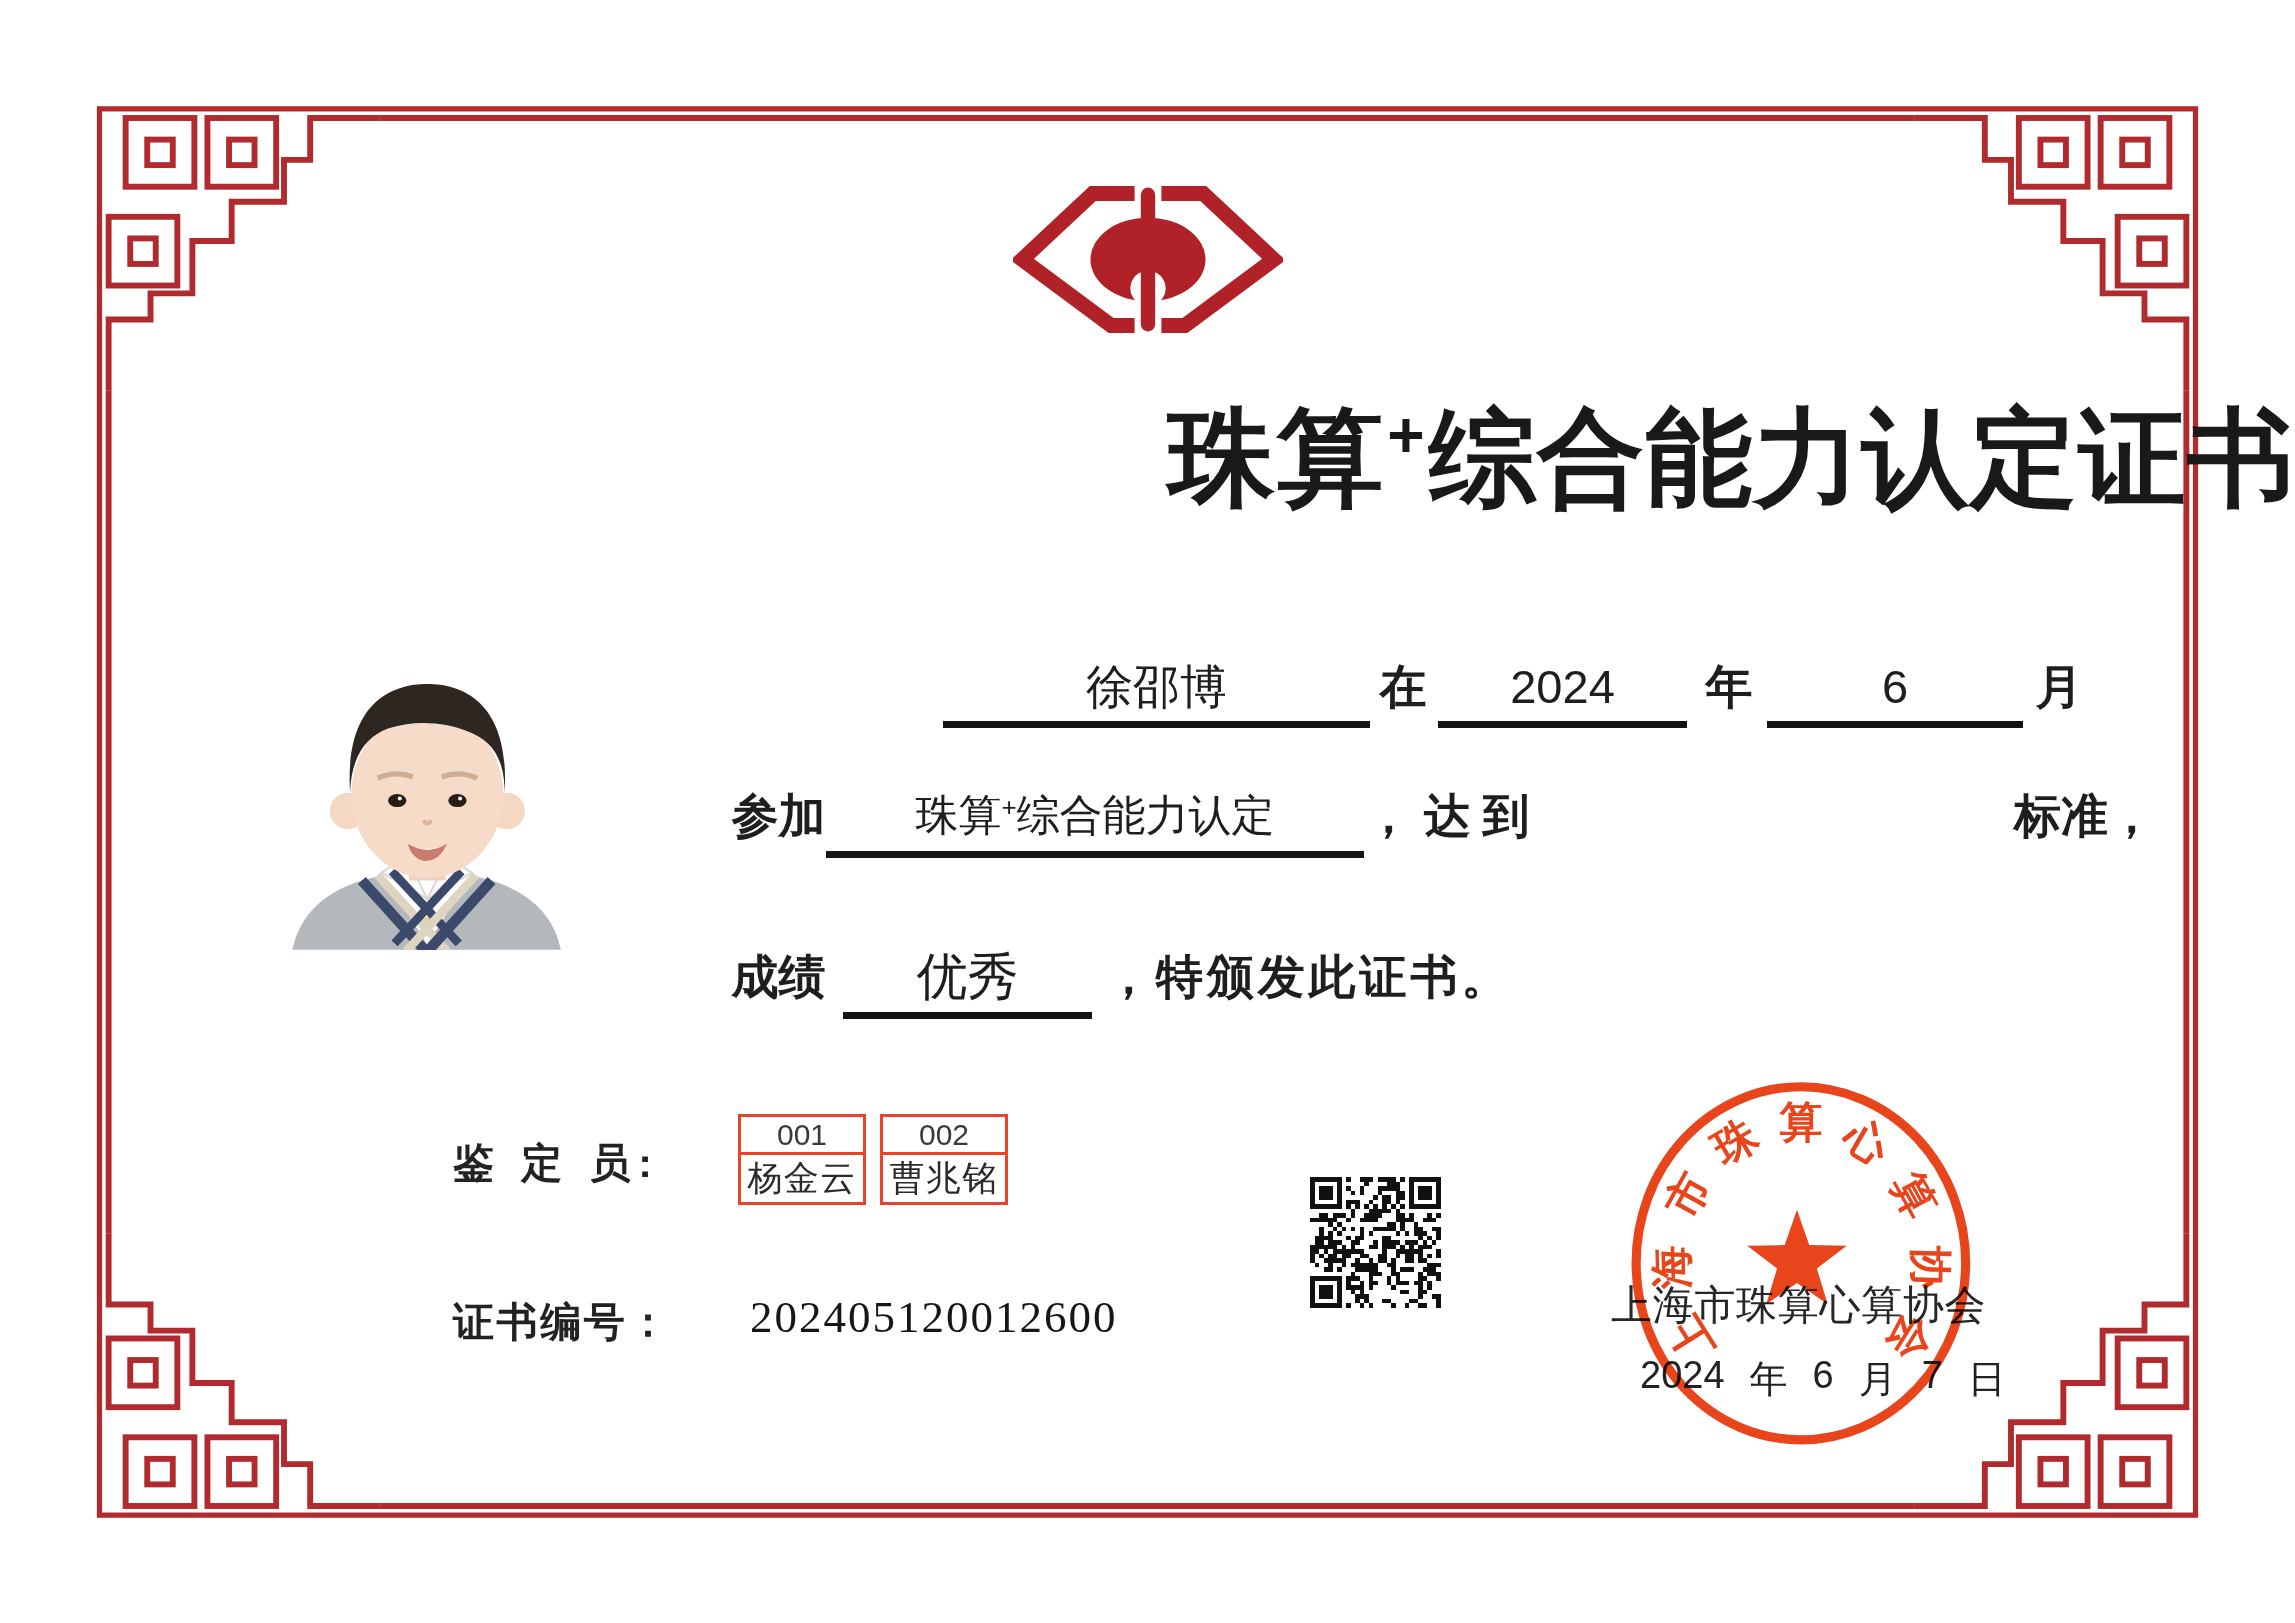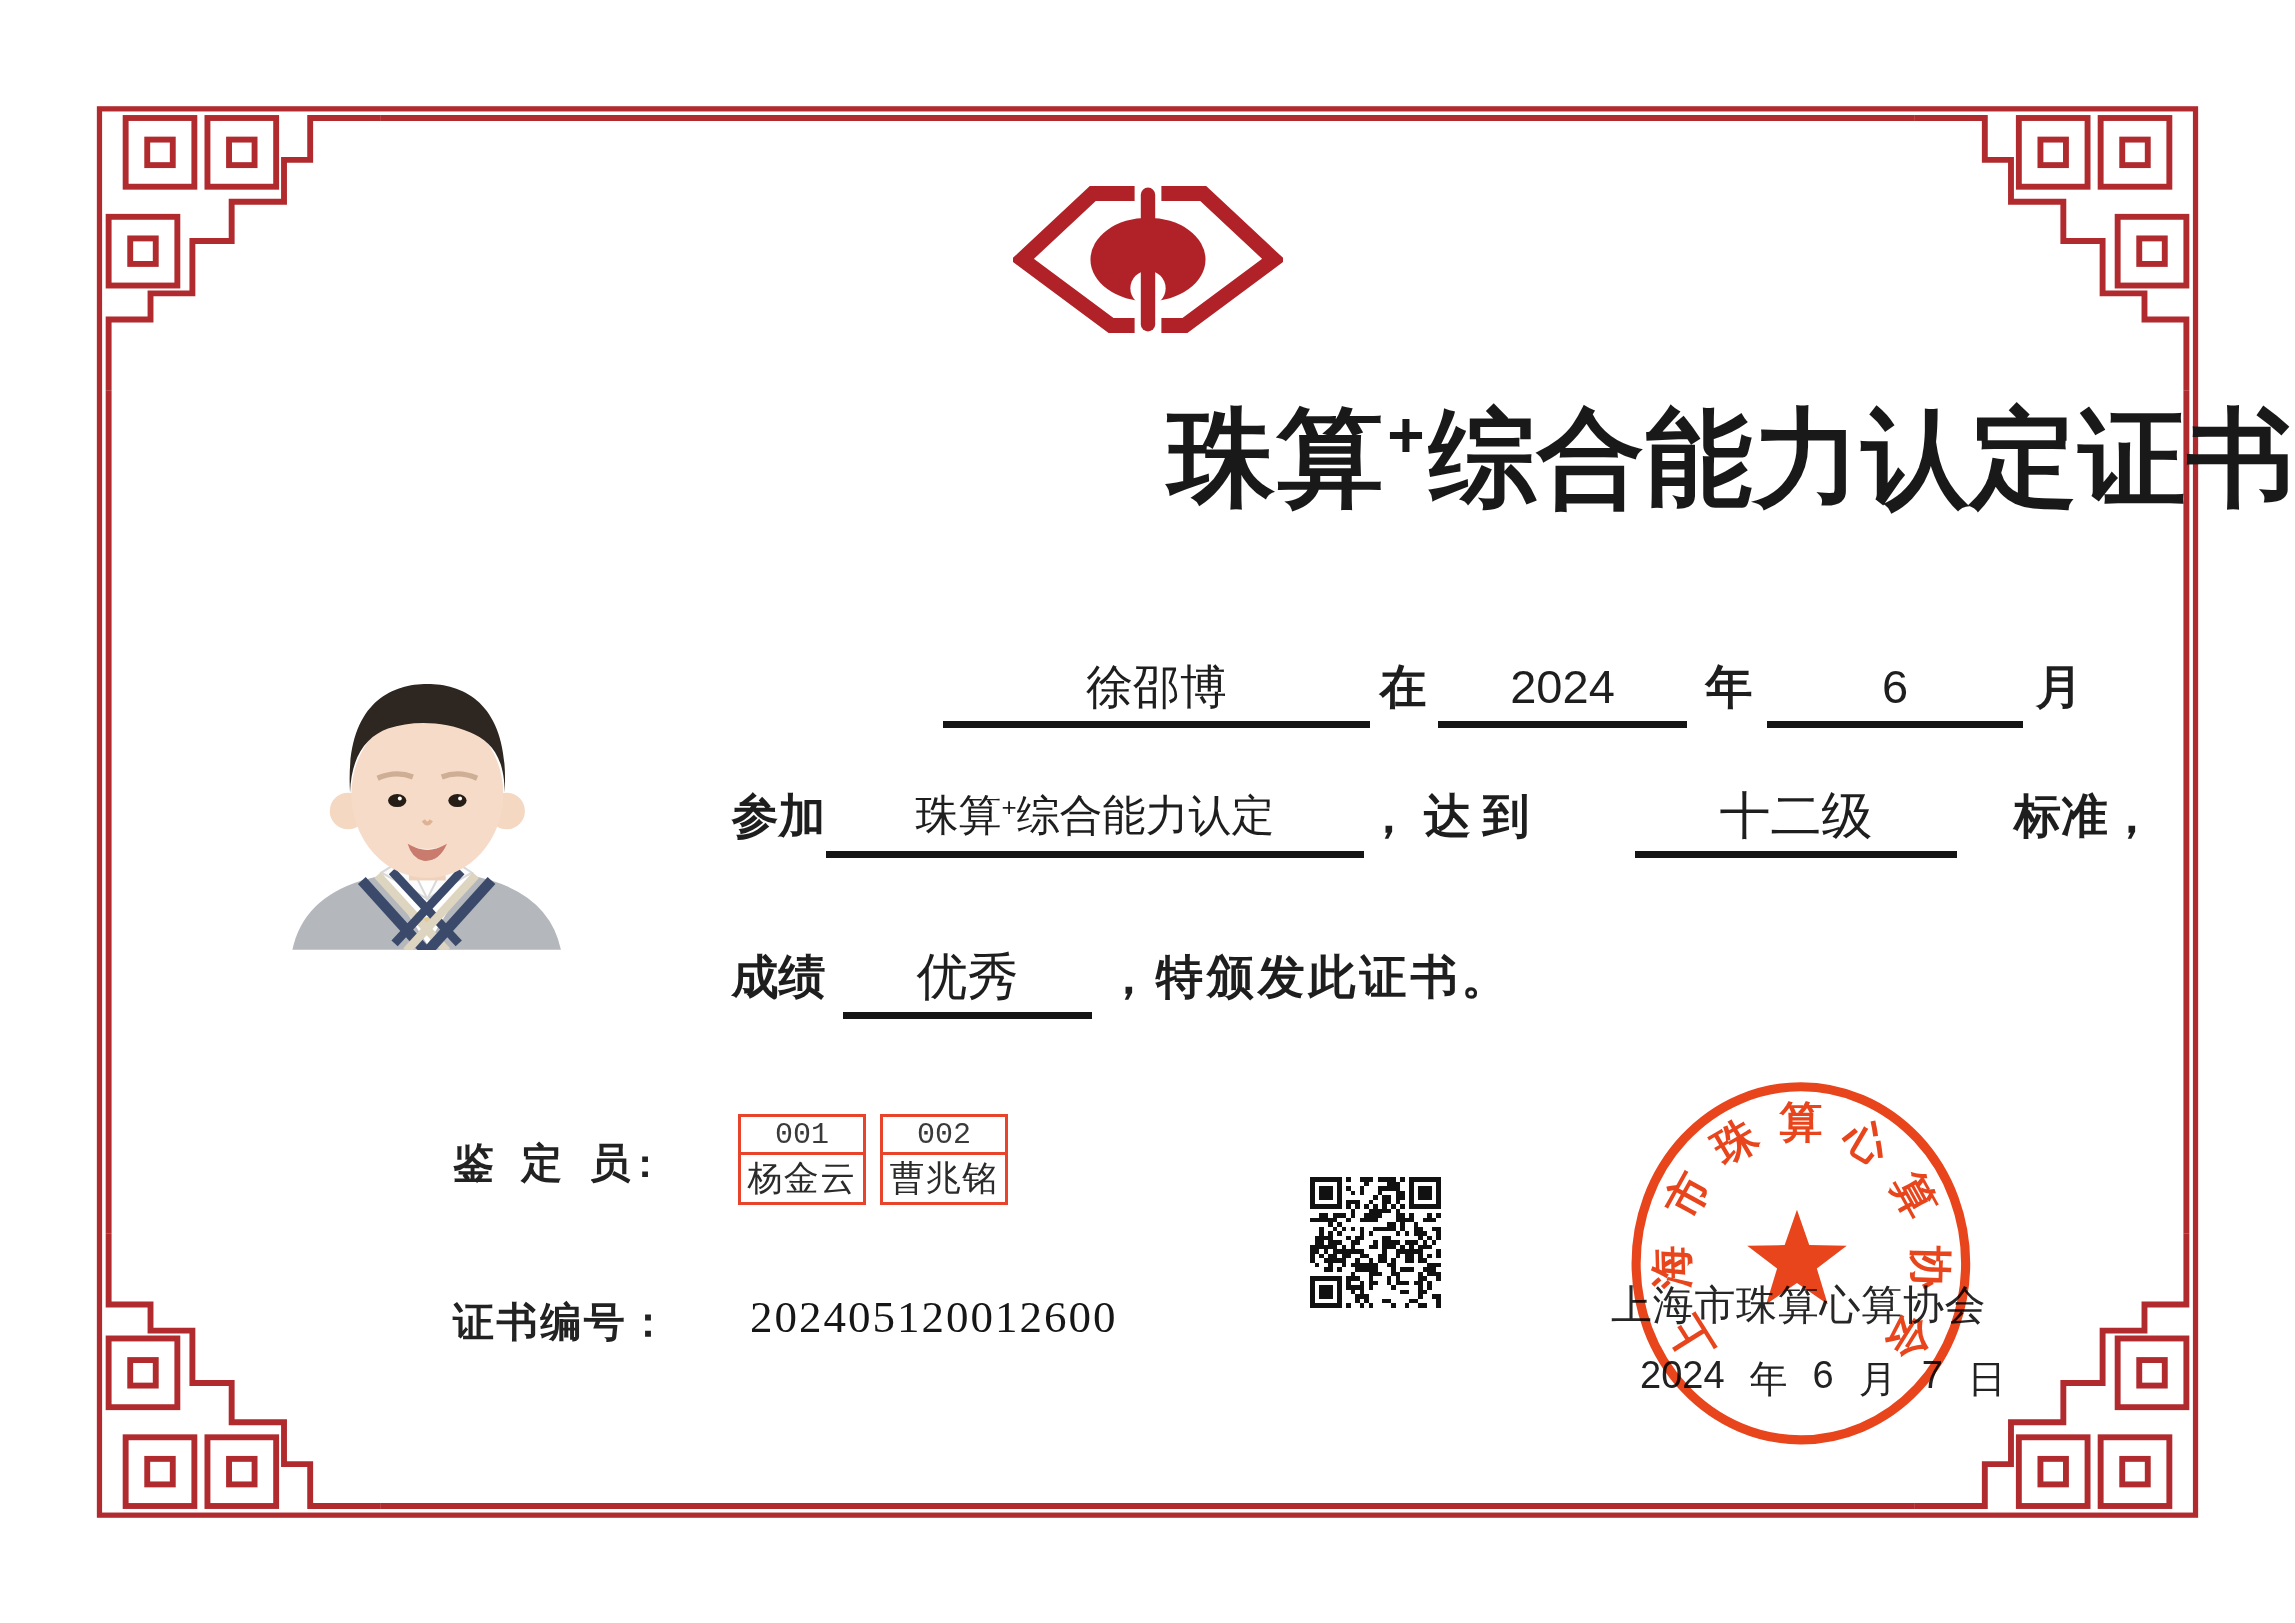--- a/index.html
+++ b/index.html
@@ -21,21 +21,21 @@
   .r3{top:941px;height:71px;line-height:71px;font-size:47px;}
   .val{font-weight:500;}
   .lvl{font-size:51px;}
   .prog{font-size:43px;font-weight:500;}
   .prog .sup{font-size:26px;position:relative;top:-14.4px;}
 
   
   .examiner-label{left:453px;top:1136px;font-size:41px;font-weight:700;color:#222;letter-spacing:7.9px;white-space:nowrap;}
   .stamp-box{width:122px;height:85px;border:3.3px solid #E8432B;background:#fff;display:flex;flex-direction:column;}
   .stamp-no{height:37px;border-bottom:3.3px solid #E8432B;display:flex;align-items:center;justify-content:center;
-            font-family:Liberation Mono, monospace;font-size:30px;color:#3a3a3a;}
+            font-family:Liberation Sans, sans-serif;font-size:30px;color:#3a3a3a;}
   .stamp-name{flex:1;display:flex;align-items:center;justify-content:center;
             font-family:"Liberation Serif","DejaVu Serif",serif;font-size:35px;color:#2b2b2b;letter-spacing:1.3px;}
 
   
   .certno-label{left:453px;top:1295px;font-size:41px;font-weight:700;color:#222;letter-spacing:2.6px;white-space:nowrap;}
   .certno-value{left:750px;top:1291px;font-family:"Liberation Serif","DejaVu Serif",serif;
                 font-size:45px;color:#161616;letter-spacing:2px;white-space:nowrap;}
 
   
   .org-name{left:1611px;top:1278px;font-size:41px;font-weight:500;color:#262626;letter-spacing:0.7px;white-space:nowrap;}
@@ -122,21 +122,20 @@
   <div class="row-item r1 blank val" style="left:1438px;width:249px;">2024</div>
   <div class="row-item r1" style="left:1701px;width:56px;">年</div>
   <div class="row-item r1 blank val" style="left:1767px;width:256px;">6</div>
   <div class="row-item r1" style="left:2031px;width:56px;">月</div>
 
   <div class="row-item r2" style="left:723px;width:111px;">参加</div>
   <div class="row-item r2 blank prog" style="left:826px;width:538px;">
     <span>珠算</span><span class="sup">+</span><span>综合能力认定</span>
   </div>
   <div class="row-item r2" style="left:1365px;letter-spacing:11.8px;">，达到</div>
-  <div class="row-item r2 blank val lvl" style="left:1635px;width:322px;">十二级</div>
   <div class="row-item r2" style="left:1974px;margin-left:40px;">标准，</div>
 
   <div class="row-item r3" style="left:723px;width:111px;">成绩</div>
   <div class="row-item r3 blank val lvl" style="left:843px;width:249px;">优秀</div>
   <div class="row-item r3" style="left:1105px;letter-spacing:3.9px;">，特颁发此证书。</div>
 
   <div class="abs examiner-label">鉴 定 员:</div>
   <div class="abs stamp-box" style="left:738px;top:1114px;">
     <div class="stamp-no">001</div>
     <div class="stamp-name">杨金云</div>

